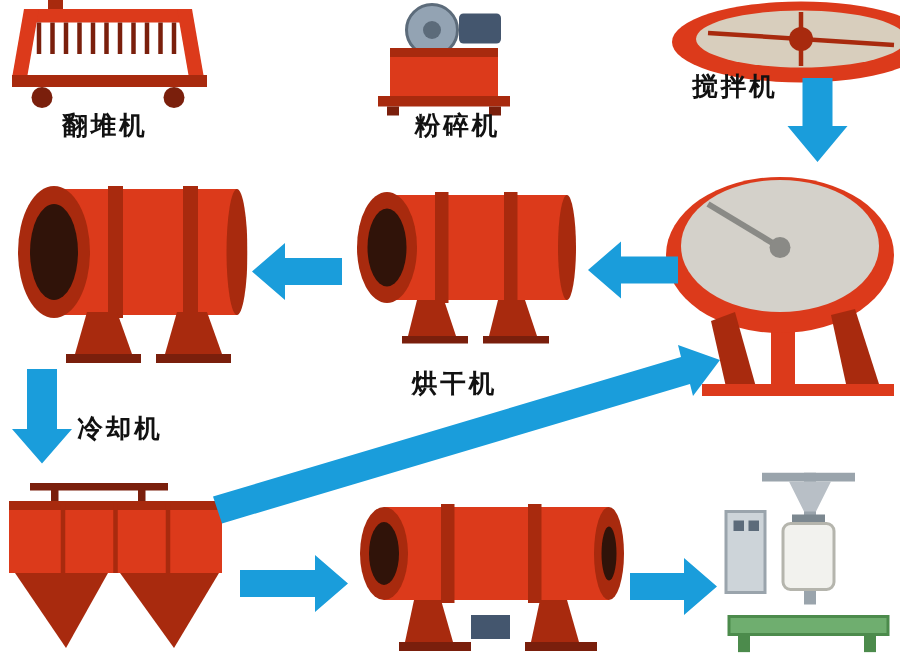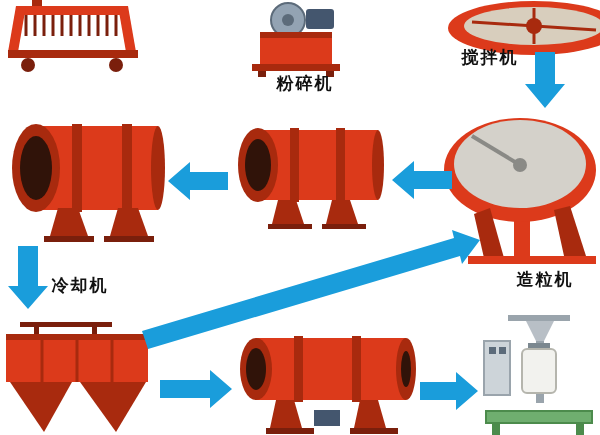--- a/index.html
+++ b/index.html
@@ -155,24 +155,25 @@
       <rect x="11" y="32" width="7" height="7" fill="#5c6b7a"></rect>
       <rect x="21" y="32" width="7" height="7" fill="#5c6b7a"></rect>
       <rect x="50" y="28" width="22" height="8" fill="#7c8890"></rect>
       <rect x="44" y="34" width="34" height="44" rx="5" fill="#f2f2ee" stroke="#b5b5ad" stroke-width="2"></rect>
       <rect x="8" y="96" width="106" height="12" fill="var(--platform-green,#6fae6f)" stroke="#4c8b4c" stroke-width="2"></rect>
       <rect x="14" y="108" width="8" height="12" fill="#4c8b4c"></rect>
       <rect x="98" y="108" width="8" height="12" fill="#4c8b4c"></rect>
     </svg>
   </div>
 
+  <div class="label" style="left:20px;top:72px;width:100px;">翻堆机</div>
   <div class="label" style="left:445px;top:46px;width:90px;">搅拌机</div>
   <div class="label" style="left:255px;top:72px;width:100px;">粉碎机</div>
   <div class="label" style="left:30px;top:244px;width:100px;margin-top:30px;">冷却机</div>
-  <div class="label" style="left:505px;top:268px;width:80px;">造粒机</div>
+  <div class="label" style="left:253px;top:244px;width:100px;">烘干机</div>
 
   <svg class="arrows" viewBox="0 0 600 435">
     <polygon points="535,52 535,84 525,84 545,108 565,84 555,84 555,52" fill="var(--arrow-blue,#1a9ddb)"></polygon>
     <polygon points="452,171 414,171 414,161 392,180 414,199 414,189 452,189" fill="var(--arrow-blue,#1a9ddb)"></polygon>
     <polygon points="228,172 190,172 190,162 168,181 190,200 190,190 228,190" fill="var(--arrow-blue,#1a9ddb)"></polygon>
     <polygon points="18,246 18,286 8,286 28,309 48,286 38,286 38,246" fill="var(--arrow-blue,#1a9ddb)"></polygon>
     <polygon points="142,331 454,238 452,230 480,240 462,264 460,256 148,349" fill="var(--arrow-blue,#1a9ddb)"></polygon>
     <polygon points="160,380 210,380 210,370 232,389 210,408 210,398 160,398" fill="var(--arrow-blue,#1a9ddb)"></polygon>
     <polygon points="420,382 456,382 456,372 478,391 456,410 456,400 420,400" fill="var(--arrow-blue,#1a9ddb)"></polygon>
   </svg>

